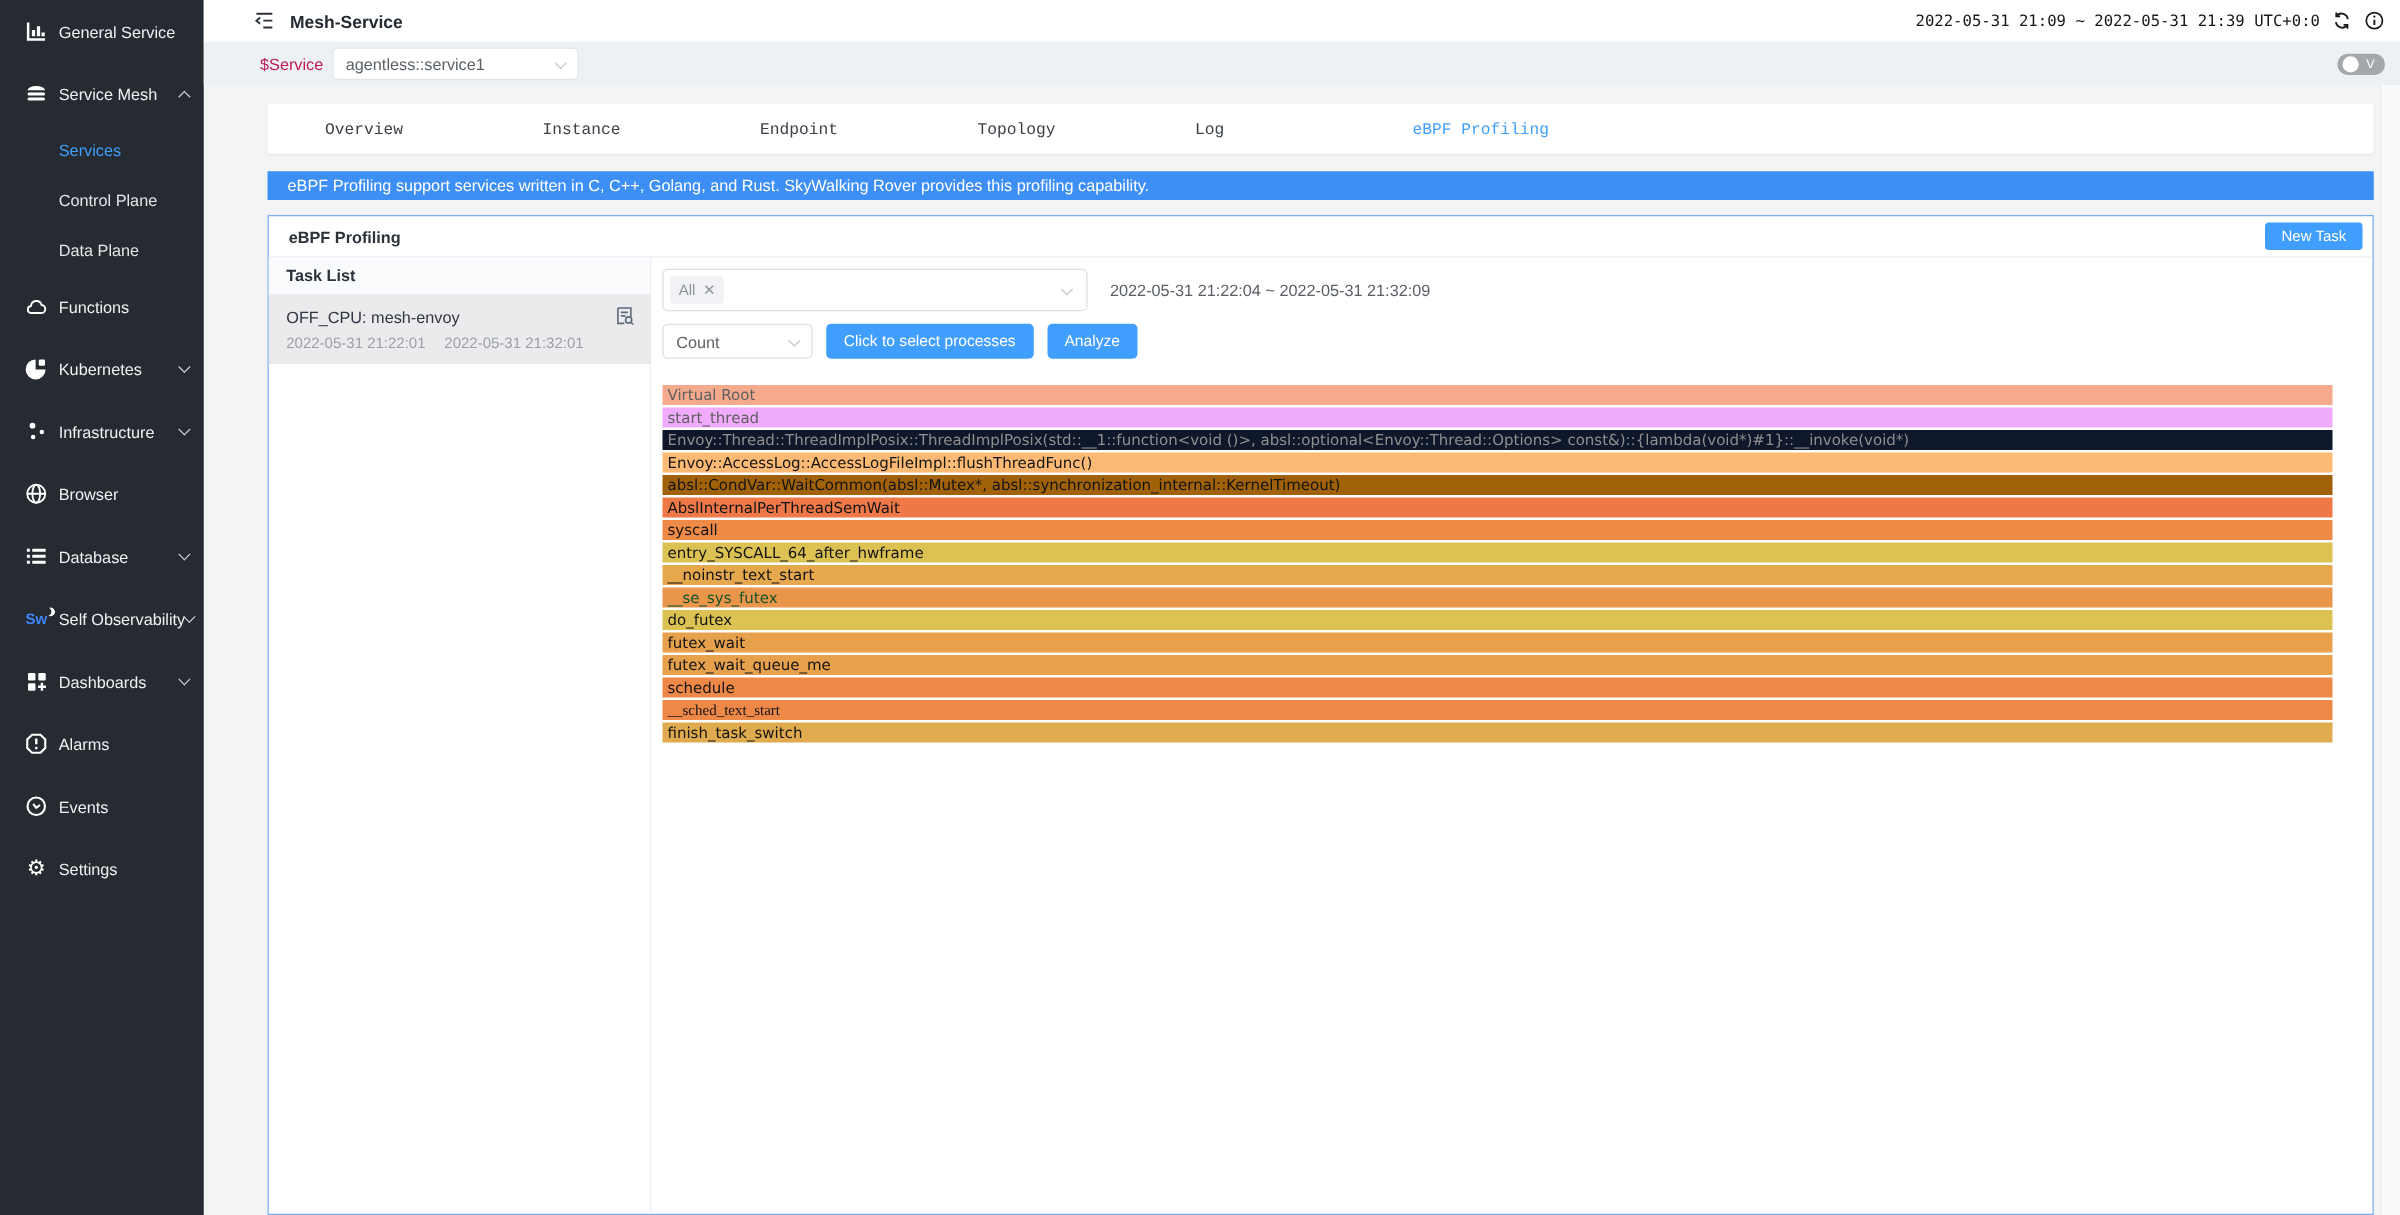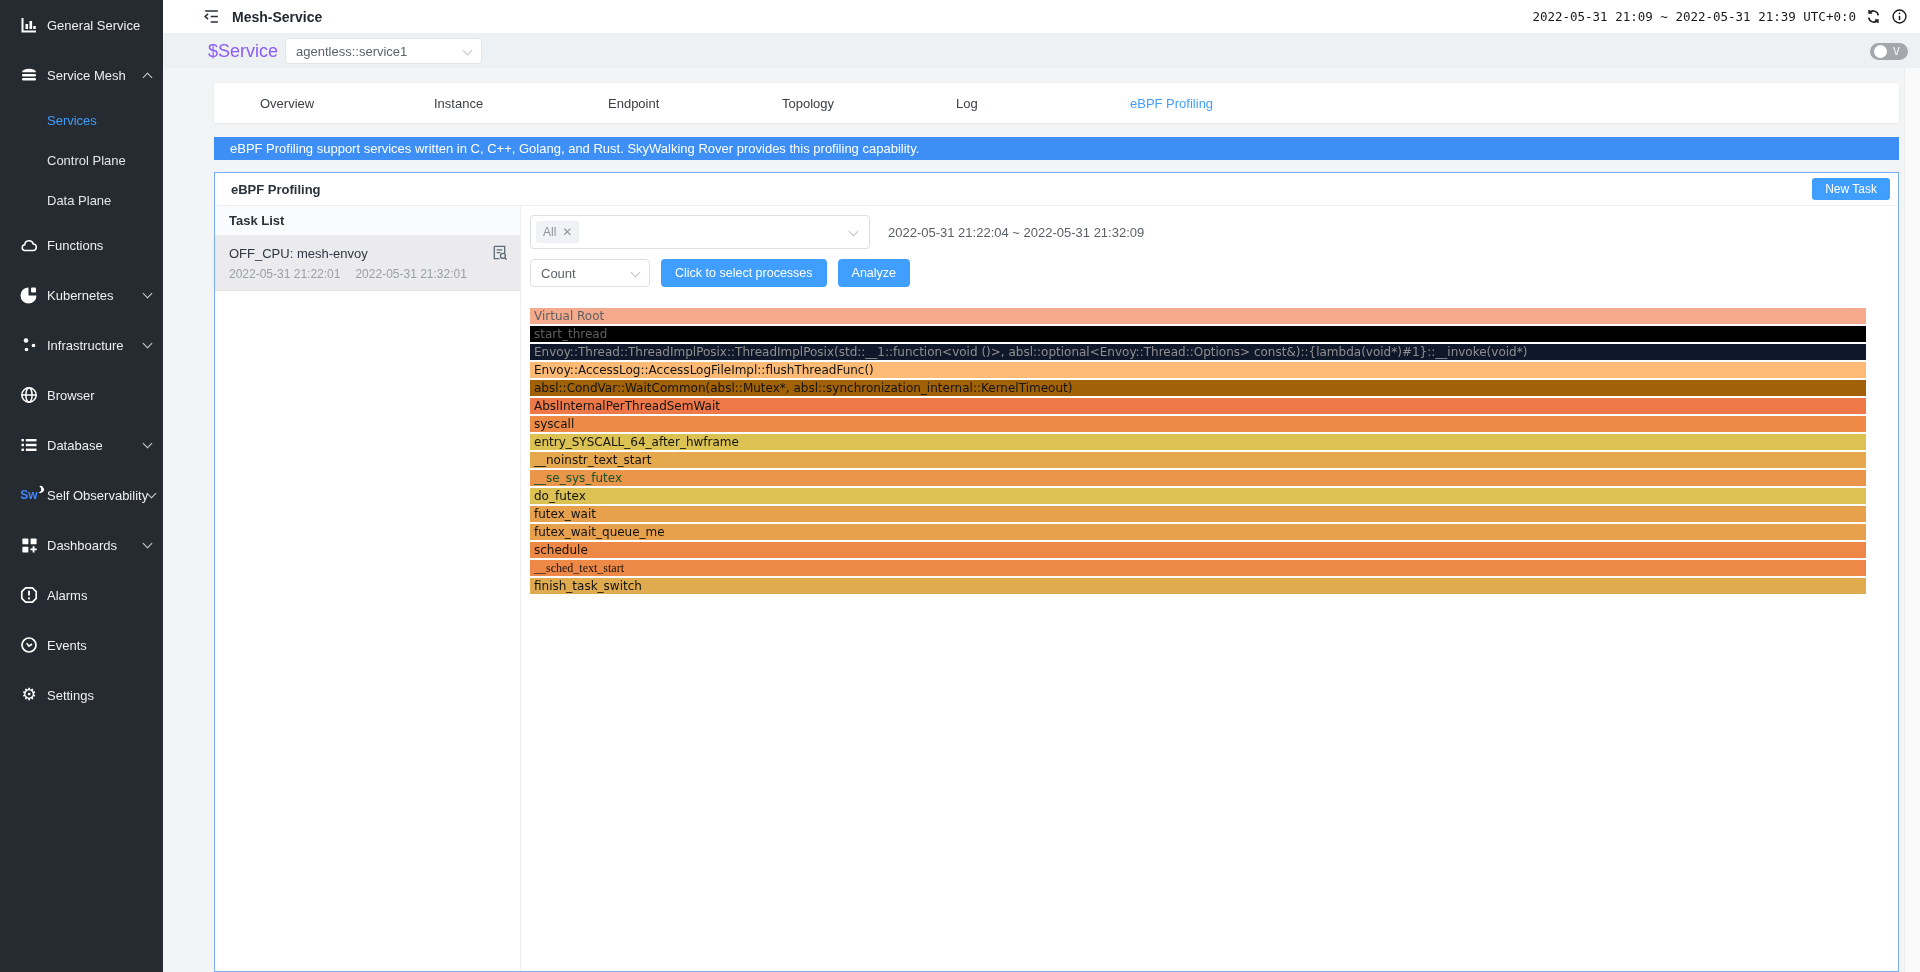--- a/index.html
+++ b/index.html
@@ -33,36 +33,36 @@
   
   .main { flex: 1; display: flex; flex-direction: column; min-width: 0; }
   .topbar { height: 34px; background: #fff; display: flex; align-items: center;
             padding: 0 12px 0 40px; border-bottom: 1px solid #efefef; }
   .topbar-title { font-size: 14px; font-weight: bold; color: #242a31; margin-left: 12px; }
   .topbar-right { margin-left: auto; display: flex; align-items: center; gap: 9px; }
   .time-range { font-family: "DejaVu Sans Mono", monospace; font-size: 12.5px; color: #16191c; }
   .icon-btn { width: 17px; height: 17px; display: flex; align-items: center; cursor: pointer; }
 
   .varbar { height: 34px; background: #eef1f4; display: flex; align-items: center; padding: 0 12px 0 45px; }
-  .var-label { font-size: 18px; color: #8b5cf6; margin-right: 7px; }
+  .var-label { font-size: 13px; color: #be185d; margin-right: 7px; }
   .service-select { width: 197px; height: 26px; background: #fff; border: 1px solid #e1e5ea;
                     border-radius: 4px; display: flex; align-items: center; padding: 0 10px;
                     font-size: 13px; color: #5c6269; cursor: pointer; }
   .service-select .chev, .count-select .chev, .multi-select .chev {
       border-color: #c0c4cc; margin-left: auto; margin-top: -2px; }
   .toggle { margin-left: auto; width: 38px; height: 17px; background: #a4a8ad; border-radius: 9px;
             display: flex; align-items: center; padding: 0 4px; cursor: pointer; position: relative; }
   .toggle-knob { width: 13px; height: 13px; background: #fff; border-radius: 50%; }
   .toggle-label { color: #fff; font-size: 10px; margin-left: 6px; }
 
   
   .content { flex: 1; padding: 15px 21px 0 51px; min-height: 0; }
   .tabs-card { height: 40px; background: #fff; border-radius: 2px;
                box-shadow: 0 1px 3px rgba(0,0,0,0.06); display: flex; align-items: center;
-               padding-left: 46px; }
+               padding-left: 46px; font-family: Liberation Mono, monospace; }
   .tab { width: 174px; font-size: 13px; color: #3b4047; cursor: pointer; }
   .tab.active { color: #409eff; width: auto; }
   .banner { margin-top: 14px; height: 23px; background: #3d8ff6; color: #fff; font-size: 13px;
             display: flex; align-items: center; padding-left: 16px; }
   .pcard { margin-top: 12px; height: 800px; background: #fff; border: 1px solid #79acf4;
            display: flex; flex-direction: column; }
   .pcard-header { height: 33px; border-bottom: 1px solid #ebeef5; display: flex;
                   align-items: center; padding: 0 8px 0 16px; flex-shrink: 0; }
   .pcard-title { font-size: 13px; font-weight: bold; color: #2b323a; }
   .btn-blue { background: #409eff; color: #fff; border: none; border-radius: 3px;
@@ -349,21 +349,21 @@
             <div class="count-select">
               <span>Count</span>
               <span class="chev"></span>
             </div>
             <button class="btn-blue ctl-btn">Click to select processes</button>
             <button class="btn-blue ctl-btn">Analyze</button>
           </div>
 
           <div class="flame">
               <div class="flame-row" style="background: rgb(245, 170, 142); color: rgb(95, 95, 95);">Virtual Root</div>
-              <div class="flame-row" style="background: #000000; color: rgb(95, 95, 95);">start_thread</div>
+              <div class="flame-row" style="background: #f0abfc; color: rgb(95, 95, 95);">start_thread</div>
               <div class="flame-row" style="background: #0f172a; color: rgb(143, 143, 143);">Envoy::Thread::ThreadImplPosix::ThreadImplPosix(std::__1::function&lt;void ()&gt;, absl::optional&lt;Envoy::Thread::Options&gt; const&amp;)::{lambda(void*)#1}::__invoke(void*)</div>
               <div class="flame-row" style="background: #fdba74; color: rgb(20, 20, 20);">Envoy::AccessLog::AccessLogFileImpl::flushThreadFunc()</div>
               <div class="flame-row" style="background: #a16207; color: rgb(20, 20, 20);">absl::CondVar::WaitCommon(absl::Mutex*, absl::synchronization_internal::KernelTimeout)</div>
               <div class="flame-row" style="background: rgb(238, 120, 72); color: rgb(20, 20, 20);">AbslInternalPerThreadSemWait</div>
               <div class="flame-row" style="background: rgb(238, 138, 70); color: rgb(20, 20, 20);">syscall</div>
               <div class="flame-row" style="background: rgb(220, 194, 83); color: rgb(20, 20, 20);">entry_SYSCALL_64_after_hwframe</div>
               <div class="flame-row" style="background: rgb(230, 168, 77); color: rgb(20, 20, 20);">__noinstr_text_start</div>
               <div class="flame-row" style="background: rgb(234, 150, 74); color: #14532d;">__se_sys_futex</div>
               <div class="flame-row" style="background: rgb(220, 194, 83); color: rgb(20, 20, 20);">do_futex</div>
               <div class="flame-row" style="background: rgb(231, 160, 76); color: rgb(20, 20, 20);">futex_wait</div>

